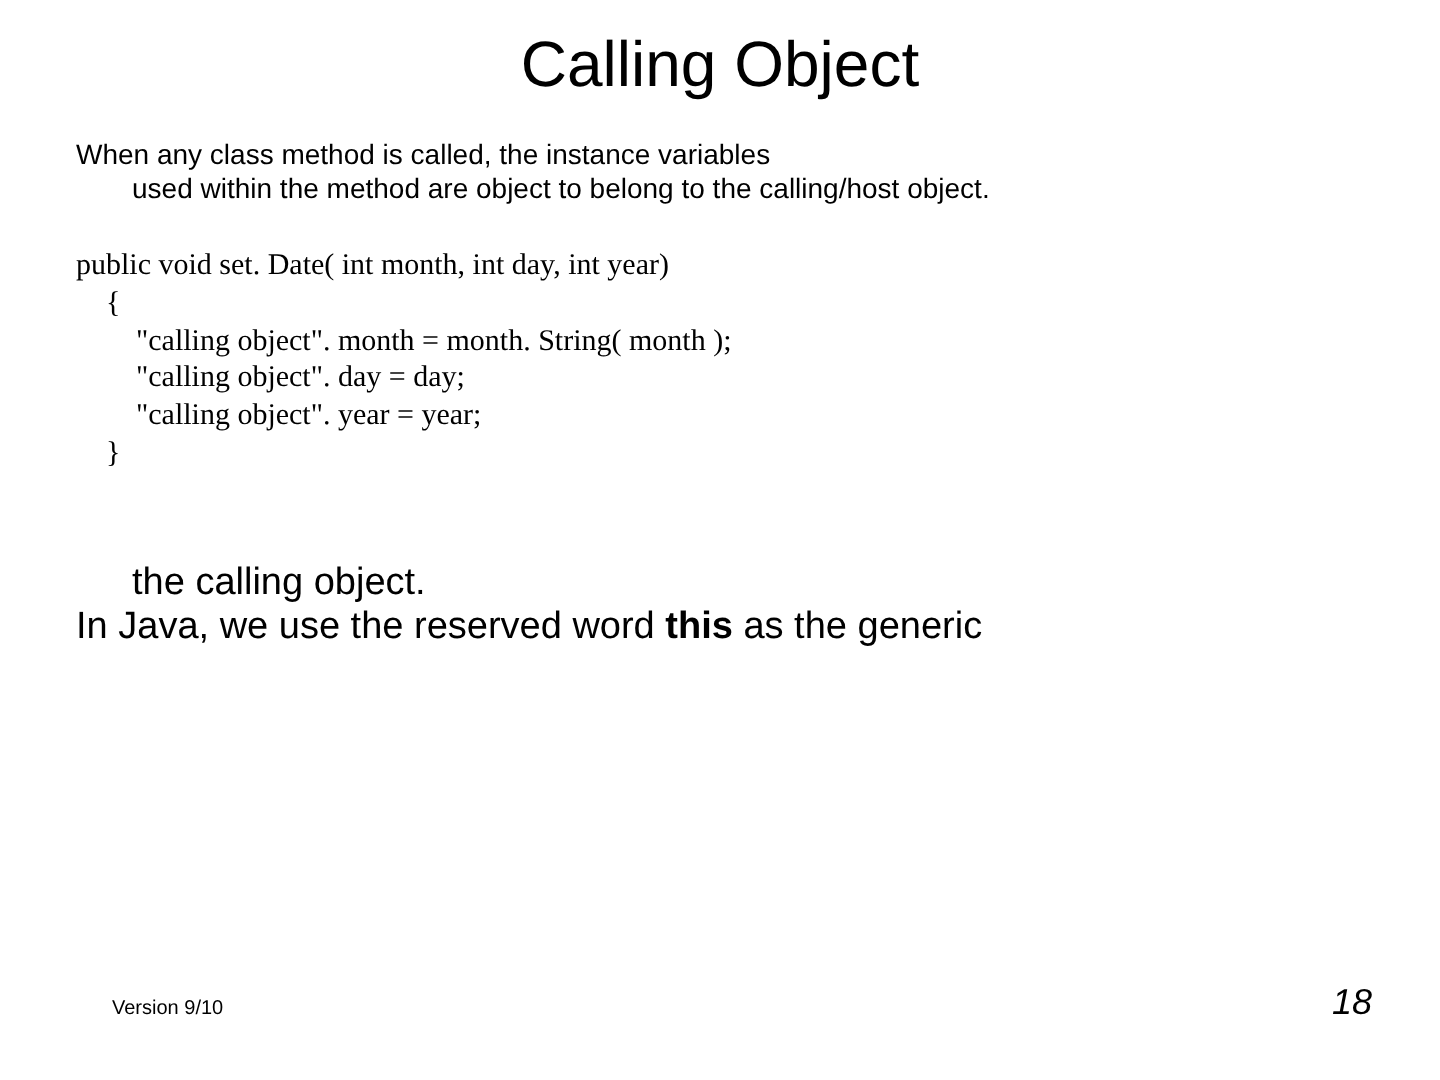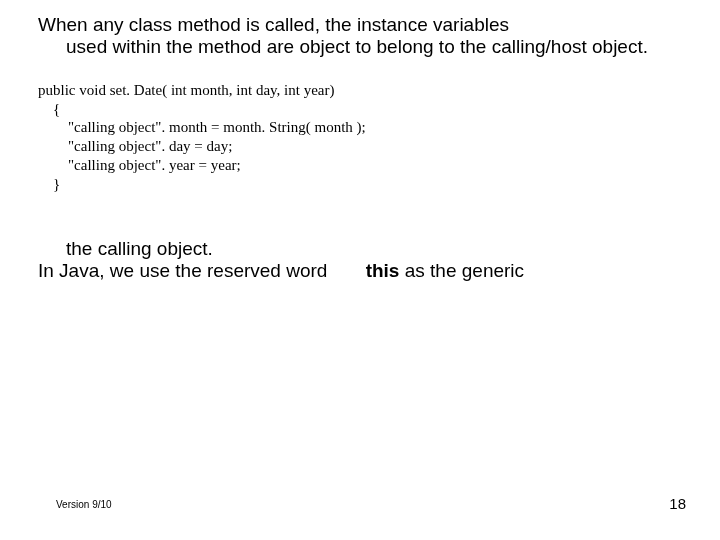--- a/index.html
+++ b/index.html
@@ -20,21 +20,21 @@
     height: 100%;
     position: relative;
   }
   .title {
     font-size: 32px;
     text-align: center;
     margin: 0 0 18px 0;
     font-weight: normal;
   }
   .para {
-    font-size: 19px;
+    font-size: 14px;
     line-height: 1.18;
     margin: 0 0 22px 0;
   }
   .indent-cont {
     padding-left: 28px;
     display: block;
   }
   .para2 {
     font-size: 19px;
     line-height: 1.18;
@@ -50,40 +50,41 @@
     white-space: pre;
     margin: 0 0 22px 0;
   }
   .para3 {
     font-size: 19px;
     line-height: 1.18;
     margin: 0;
   }
   .bold {
     font-weight: bold;
-    margin-left: 33px;
   }
   .footer-left {
     position: absolute;
     left: 56px;
     bottom: 30px;
     font-size: 10px;
   }
   .footer-right {
     position: absolute;
     right: 34px;
     bottom: 28px;
-    font-size: 15px;
+    font-size: 18px;
+    font-style: italic;
   }
 </style>
 </head>
 <body>
 
 <div class="slide">
 
+  <h1 class="title">Calling Object</h1>
 
   <div class="para">
     <span>When any class method is called, the instance variables</span><br>
     <span class="indent-cont">used within the method are object to belong to the calling/host object.</span>
   </div>
 
 
   <div class="codeblock">public void set. Date( int month, int day, int year)
     {
         "calling object". month = month. String( month );

